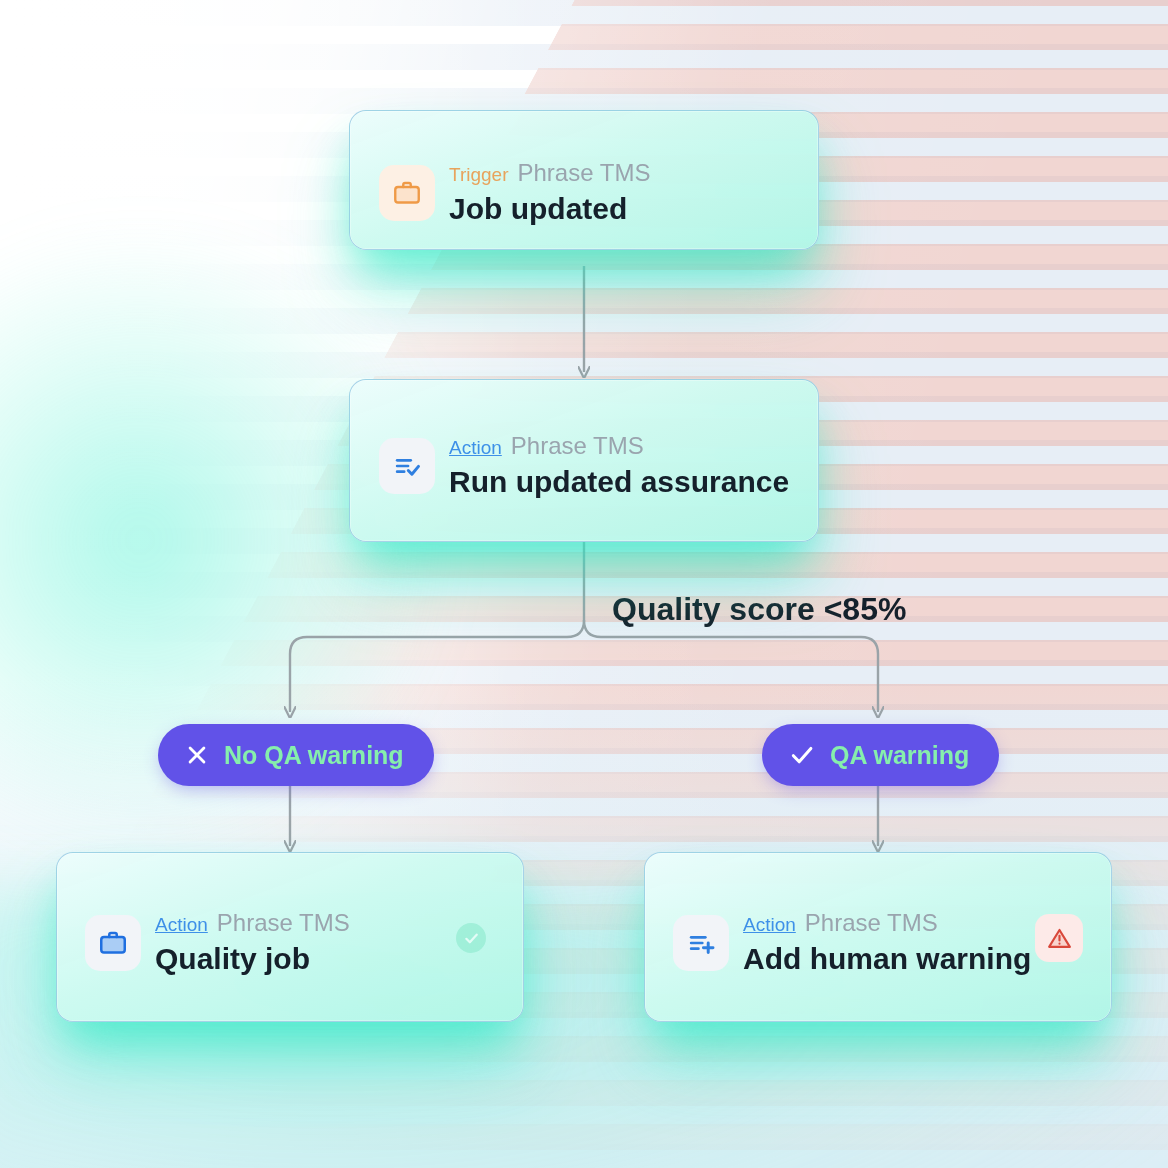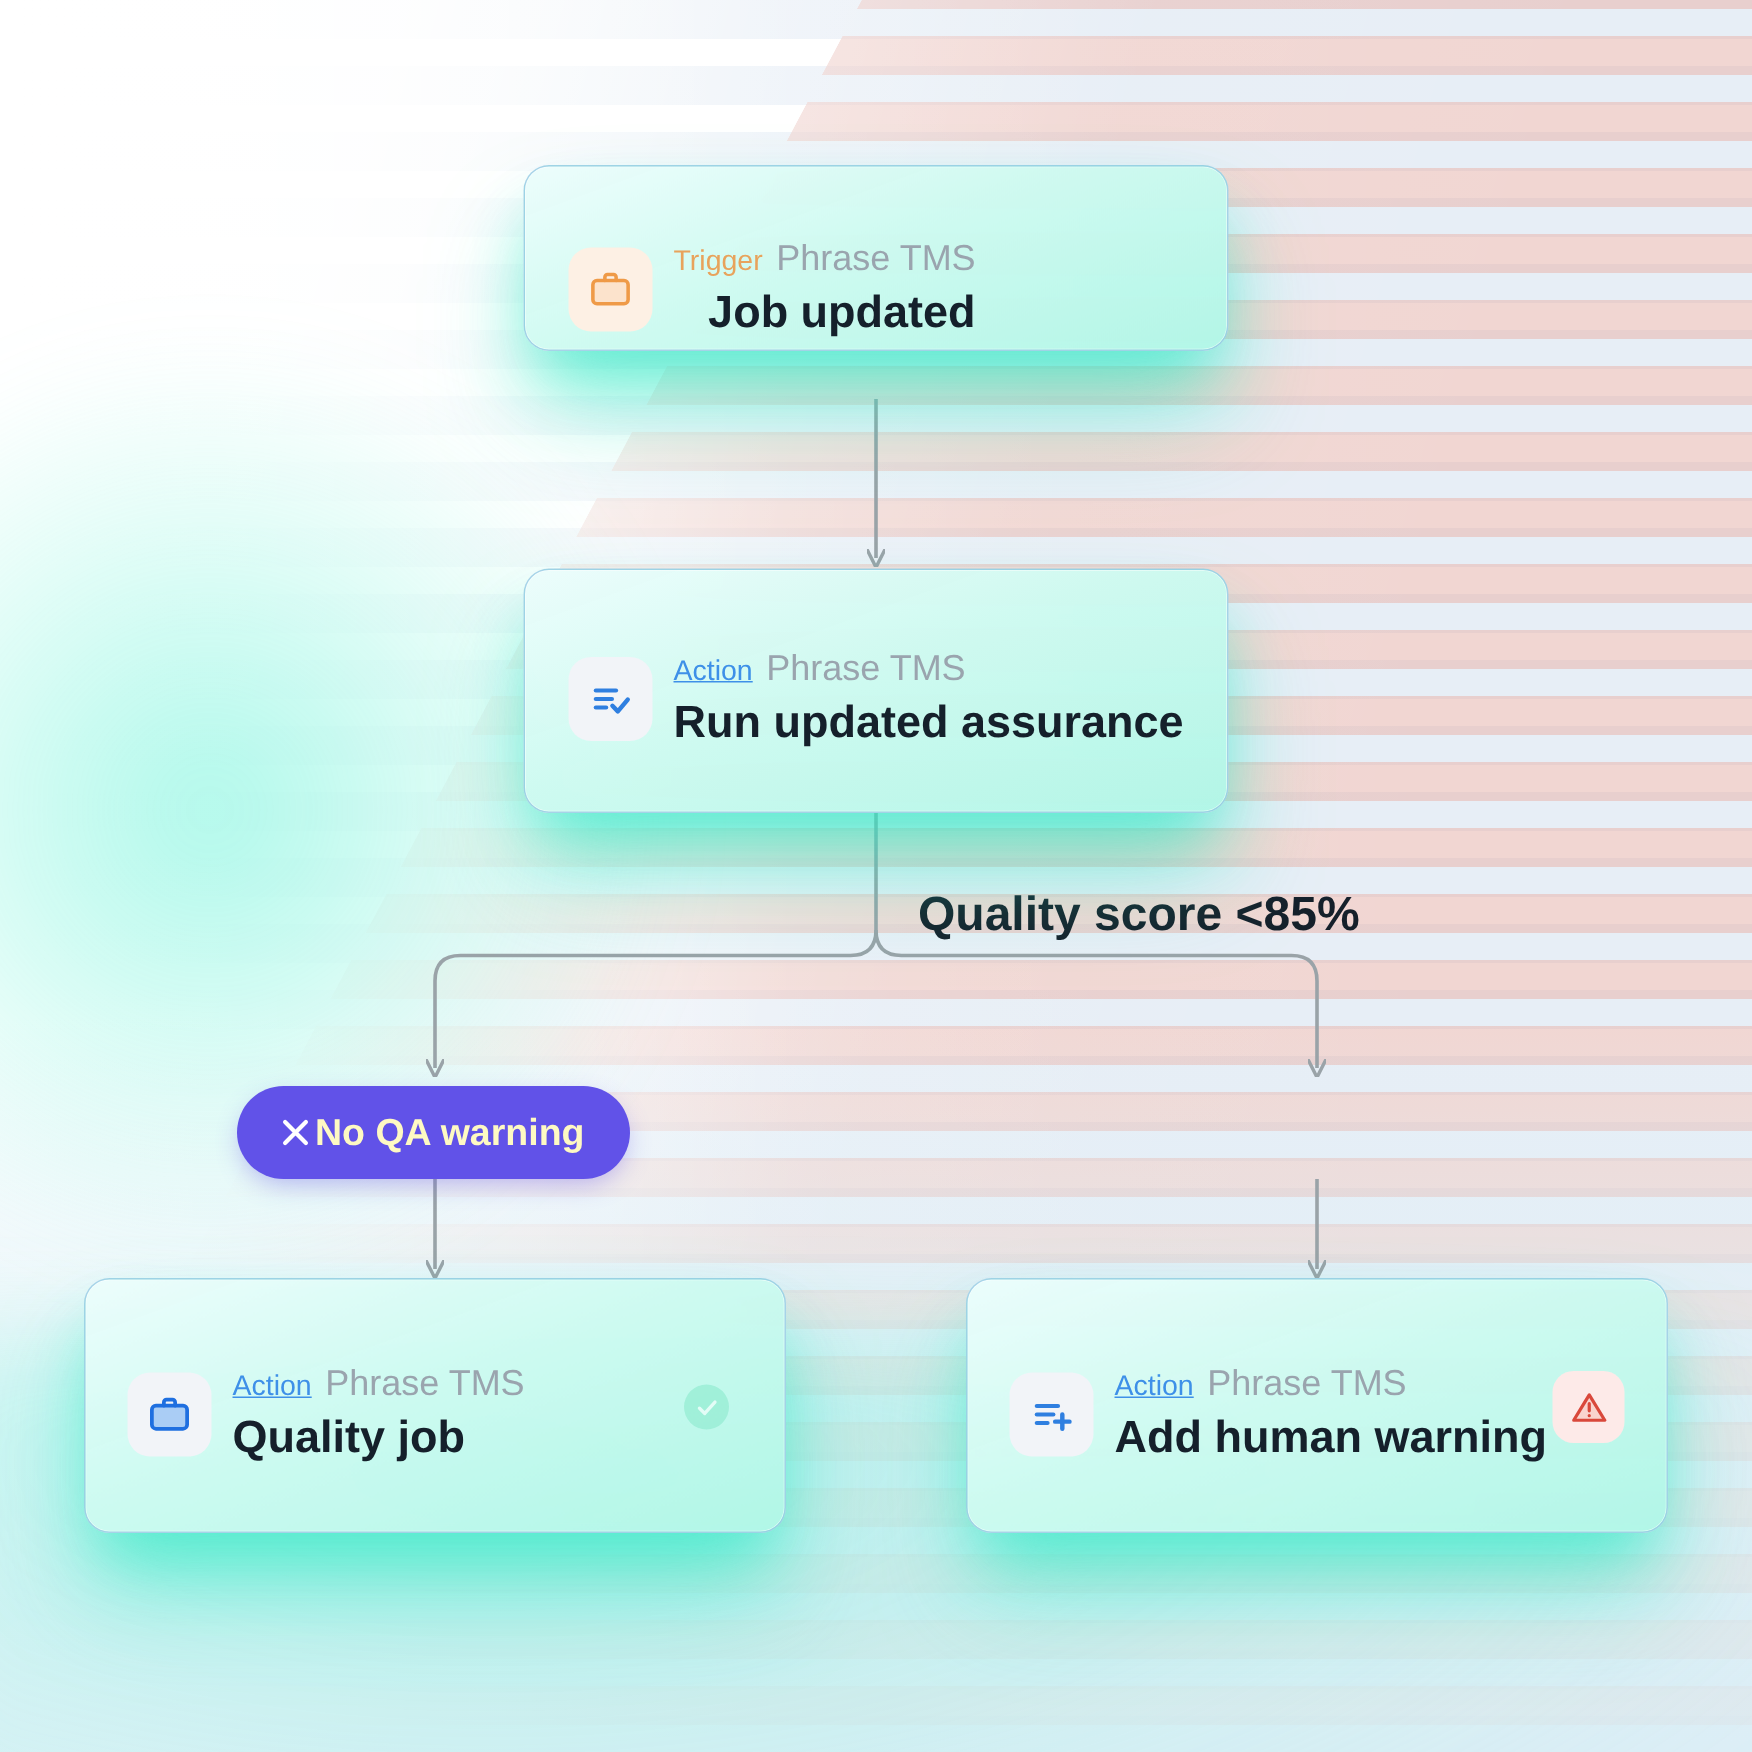--- a/index.html
+++ b/index.html
@@ -141,26 +141,26 @@
   }
   .badge-warn {
     width: 48px; height: 48px; border-radius: 14px;
     background: #fdeae8;
     display: flex; align-items: center; justify-content: center;
   }
 
   
   .pill {
     position: absolute;
-    display: flex; align-items: center; 
+    display: flex; align-items: center; gap: 14px;
     padding: 0 30px 0 26px;
     height: 62px;
     border-radius: 31px;
     background: #6152e8;
-    color: #fef9c3;
+    color: #86efac;
     font-size: 25px; font-weight: 700;
     white-space: nowrap;
     box-shadow: 0 6px 18px -4px rgba(97,82,232,0.45);
   }
 
   .cond-label {
     position: absolute;
     font-size: 32px; font-weight: 700; color: #15202b;
     white-space: nowrap;
   }
@@ -193,21 +193,21 @@
 
     <path d="M 584 620 Q 584 637 601 637 L 861 637 Q 878 637 878 654 L 878 712" fill="none" stroke="#9aa3a8" stroke-width="2.4" marker-end="url(#arrow)"></path>
 
     <path d="M 290 786 L 290 846" fill="none" stroke="#9aa3a8" stroke-width="2.4" marker-end="url(#arrow)"></path>
 
     <path d="M 878 786 L 878 846" fill="none" stroke="#9aa3a8" stroke-width="2.4" marker-end="url(#arrow)"></path>
   </svg>
 
   <div class="cond-label" style="left:612px; top:591px;">Quality score &lt;85%</div>
 
-  <div class="card" style="left:349px; top:110px; width:470px; height:124px;text-align:right;">
+  <div class="card" style="left:349px; top:110px; width:470px; height:140px;">
     <div class="card-row" style="left:29px; top:50px;">
       <div class="icon-tile peach">
         <svg width="30" height="30" viewBox="0 0 24 24" fill="none" stroke="#ef9a47" stroke-width="1.9" stroke-linecap="round" stroke-linejoin="round">
           <rect x="2.6" y="7.2" width="18.8" height="12.4" rx="2.2" fill="#fbdfc4" fill-opacity=".75"></rect>
           <path d="M9 7.2V5.4a1.4 1.4 0 0 1 1.4-1.4h3.2A1.4 1.4 0 0 1 15 5.4v1.8"></path>
         </svg>
       </div>
       <div>
         <div class="meta">
           <span class="kind trigger">Trigger</span>
@@ -240,20 +240,28 @@
 
   <div class="pill" style="left:158px; top:724px;">
     <span style="display:flex;">
       <svg width="26" height="26" viewBox="0 0 24 24" fill="none" stroke="#ffffff" stroke-width="2.6" stroke-linecap="round">
         <path d="M5.6 5.6l12.8 12.8M18.4 5.6L5.6 18.4"></path>
       </svg>
     </span>
     <span>No QA warning</span>
   </div>
 
+  <div class="pill" style="left:762px; top:724px;">
+    <span style="display:flex;">
+      <svg width="28" height="28" viewBox="0 0 24 24" fill="none" stroke="#ffffff" stroke-width="2.6" stroke-linecap="round" stroke-linejoin="round">
+        <path d="M4.6 12.6l5 5.2L19.6 6.4"></path>
+      </svg>
+    </span>
+    <span>QA warning</span>
+  </div>
 
   <div class="card" style="left:56px; top:852px; width:468px; height:170px;">
     <div class="card-row" style="left:28px; top:58px;">
       <div class="icon-tile pale">
         <svg width="30" height="30" viewBox="0 0 24 24" fill="none" stroke="#1f6fe0" stroke-width="2" stroke-linecap="round" stroke-linejoin="round">
           <rect x="2.6" y="7.2" width="18.8" height="12.4" rx="2.2" fill="#9ec6f5" fill-opacity=".85"></rect>
           <path d="M9 7.2V5.4a1.4 1.4 0 0 1 1.4-1.4h3.2A1.4 1.4 0 0 1 15 5.4v1.8"></path>
         </svg>
       </div>
       <div>

